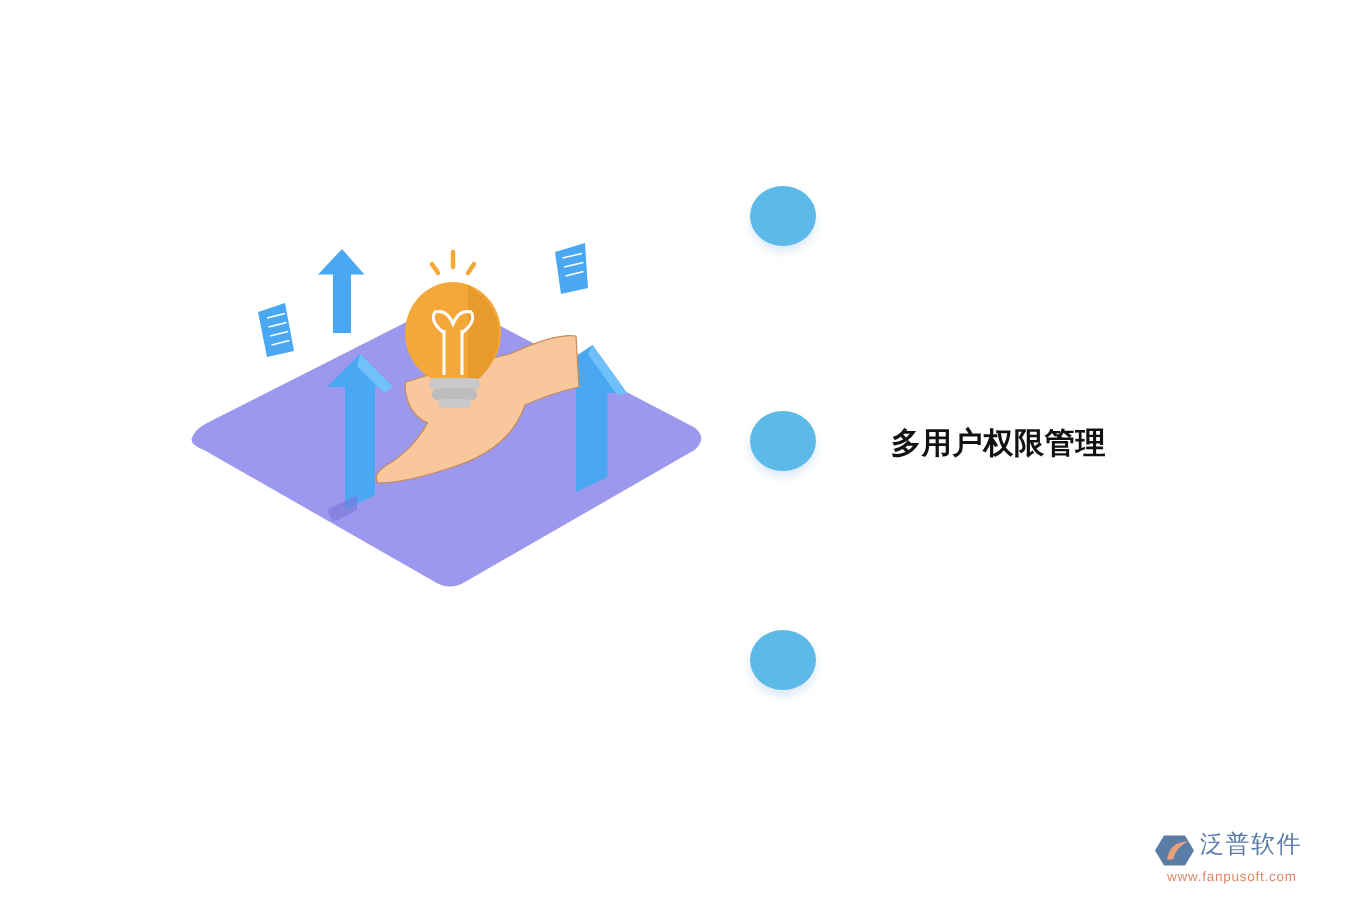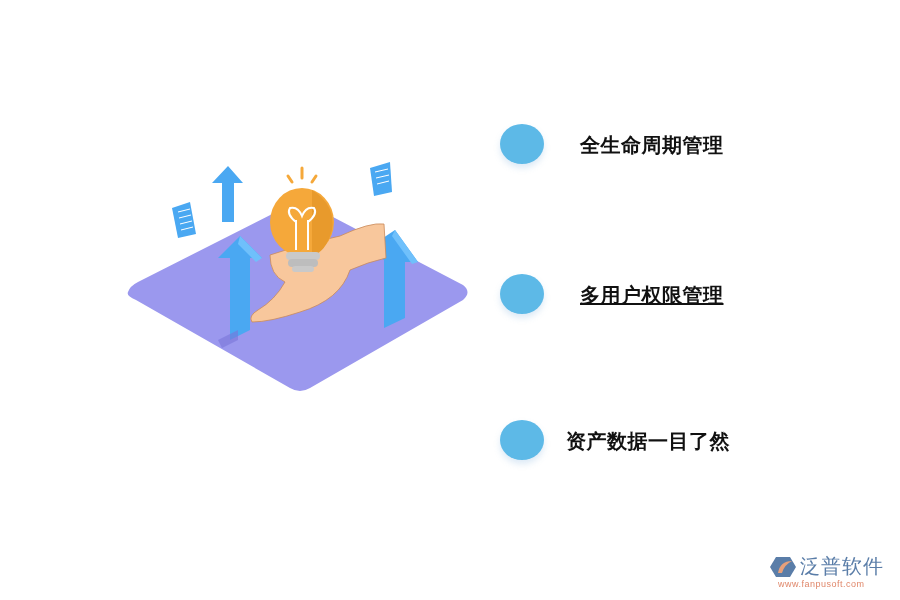--- a/index.html
+++ b/index.html
@@ -2,21 +2,21 @@
 <html><head>
 <meta charset="utf-8">
 <style>
   html, body { margin:0; padding:0; }
   body { width:900px; height:600px; background:#ffffff; position:relative; overflow:hidden; font-family:"DejaVu Sans", sans-serif; }
   .illus { position:absolute; left:0; top:0; width:900px; height:600px; }
   .feature { position:absolute; left:500px; height:44px; width:300px; }
   .dot { position:absolute; left:0; top:0; width:44px; height:40px; border-radius:50%; background:#5db9e7; box-shadow:0 4px 6px rgba(120,170,220,0.25); }
   .feat-label { position:absolute; top:8px; font-size:20px; font-weight:bold; color:#111; white-space:nowrap; letter-spacing:0.5px; }
   .logo { position:absolute; left:770px; top:553px; width:125px; height:40px; }
-  .logo-name { position:absolute; left:30px; top:0px; font-size:20px; color:#5a7da8; letter-spacing:1px; white-space:nowrap; }
+  .logo-name { position:absolute; left:30px; top:0px; font-size:16px; color:#5a7da8; letter-spacing:1px; white-space:nowrap; }
   .logo-url { position:absolute; left:8px; top:26px; font-size:9px; color:#e0876a; font-family:Liberation Sans, sans-serif; white-space:nowrap; letter-spacing:0.5px; }
 </style>
 </head>
 <body>
 
 <svg class="illus" viewBox="0 0 900 600">
 
   <path d="M128 292 Q130 286 138 282 L290 205 Q300 200 310 205 L463 285 Q472 292 463 300 L310 388 Q300 394 290 388 L136 300 Q126 296 128 292 Z" fill="#9b98ee"></path>
 
   <g>
@@ -61,29 +61,27 @@
     <path d="M296 250 L296 220 M308 250 L308 220" stroke="#fff" stroke-width="2" fill="none"></path>
     <path d="M296 222 Q286 214 290 208 Q298 206 302 216 Q306 206 314 208 Q318 214 308 222" stroke="#fff" stroke-width="2" fill="none"></path>
     <line x1="302" y1="168" x2="302" y2="178" stroke="#f5a83a" stroke-width="3" stroke-linecap="round"></line>
     <line x1="288" y1="176" x2="292" y2="182" stroke="#f5a83a" stroke-width="3" stroke-linecap="round"></line>
     <line x1="316" y1="176" x2="312" y2="182" stroke="#f5a83a" stroke-width="3" stroke-linecap="round"></line>
   </g>
 </svg>
 
 <div class="feature" style="top:124px;">
   <div class="dot"></div>
-  <div class="feat-label" style="left:80px;">全生命周期管理</div>
 </div>
 <div class="feature" style="top:274px;">
   <div class="dot"></div>
-  <div class="feat-label" style="left:80px;text-decoration:underline;">多用户权限管理</div>
+  <div class="feat-label" style="left:94px;">多用户权限管理</div>
 </div>
 <div class="feature" style="top:420px;">
   <div class="dot"></div>
-  <div class="feat-label" style="left:66px;">资产数据一目了然</div>
 </div>
 
 <div class="logo">
   <svg style="position:absolute;left:0;top:2px;" width="26" height="24" viewBox="0 0 26 24">
     <polygon points="6,2 20,2 26,12 20,22 6,22 0,12" fill="#5a7da8"></polygon>
     <path d="M8 18 Q10 6 22 6 Q14 10 12 18 Z" fill="#e8a07a"></path>
   </svg>
   <div class="logo-name">泛普软件</div>
   <div class="logo-url">www.fanpusoft.com</div>
 </div>

